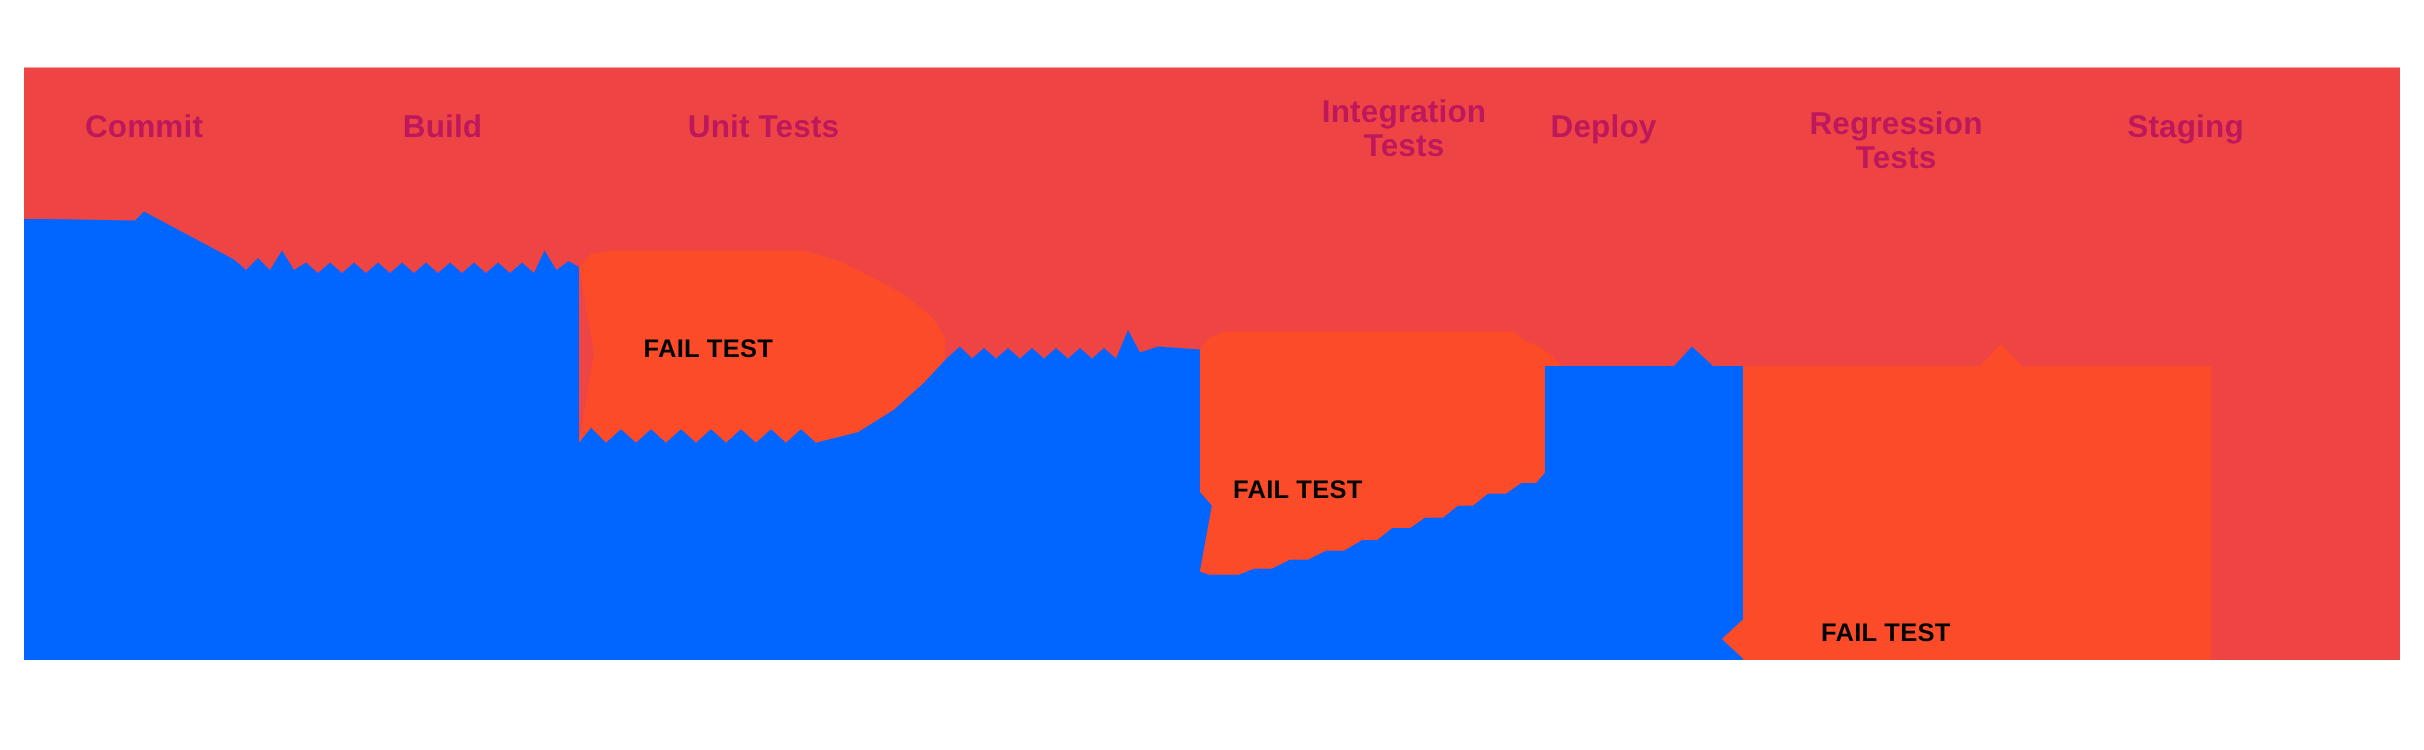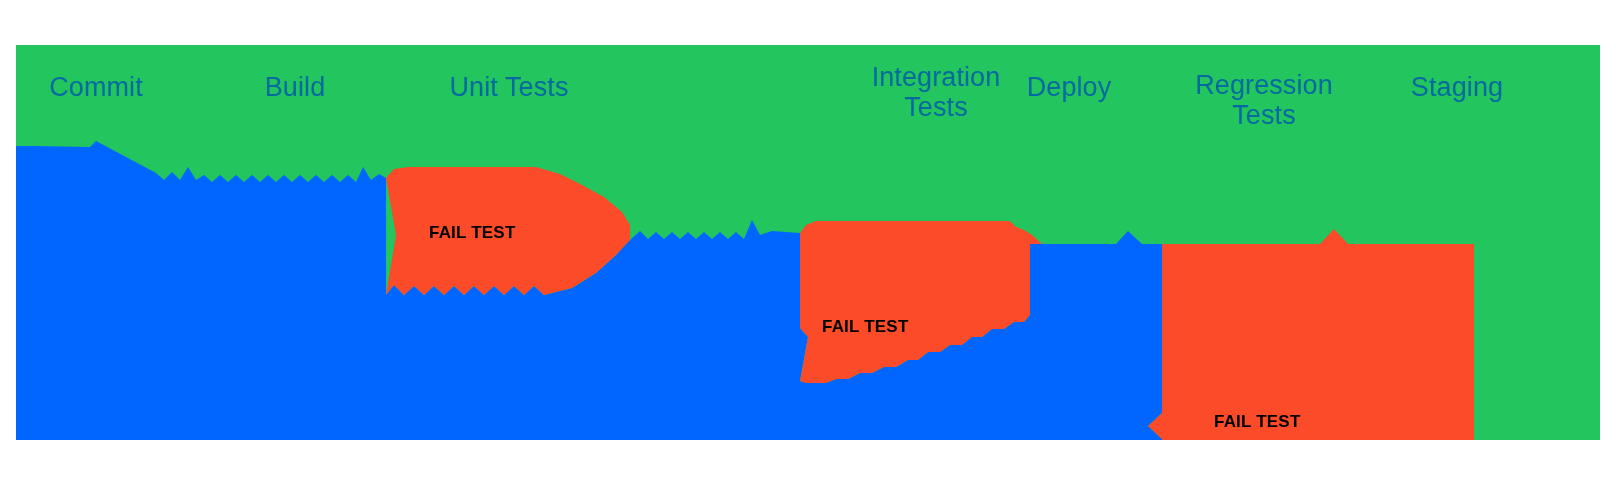--- a/index.html
+++ b/index.html
@@ -18,21 +18,21 @@
     width: 1616px;
     height: 500px;
     background: #ffffff;
   }
   .panel {
     position: absolute;
     left: 16px;
     top: 45px;
     width: 1584px;
     height: 395px;
-    background: #22c55e;
+    background: #ef4444;
     overflow: hidden;
   }
   svg.flowgraph {
     position: absolute;
     left: 0;
     top: 0;
     width: 1584px;
     height: 395px;
     display: block;
   }
@@ -41,23 +41,23 @@
     left: 16px;
     top: 45px;
     width: 1584px;
     height: 90px;
     pointer-events: none;
   }
   .stage-label {
     position: absolute;
     transform: translateX(-50%);
     text-align: center;
-    color: #0369a1;
-    font-weight: normal;
-    font-size: 27px;
+    color: #be185d;
+    font-weight: bold;
+    font-size: 21px;
     line-height: 1.1;
     letter-spacing: 0.1px;
     white-space: pre-line;
   }
   .fail-label {
     position: absolute;
     color: #000000;
     font-weight: bold;
     font-size: 17px;
     letter-spacing: 0.2px;

